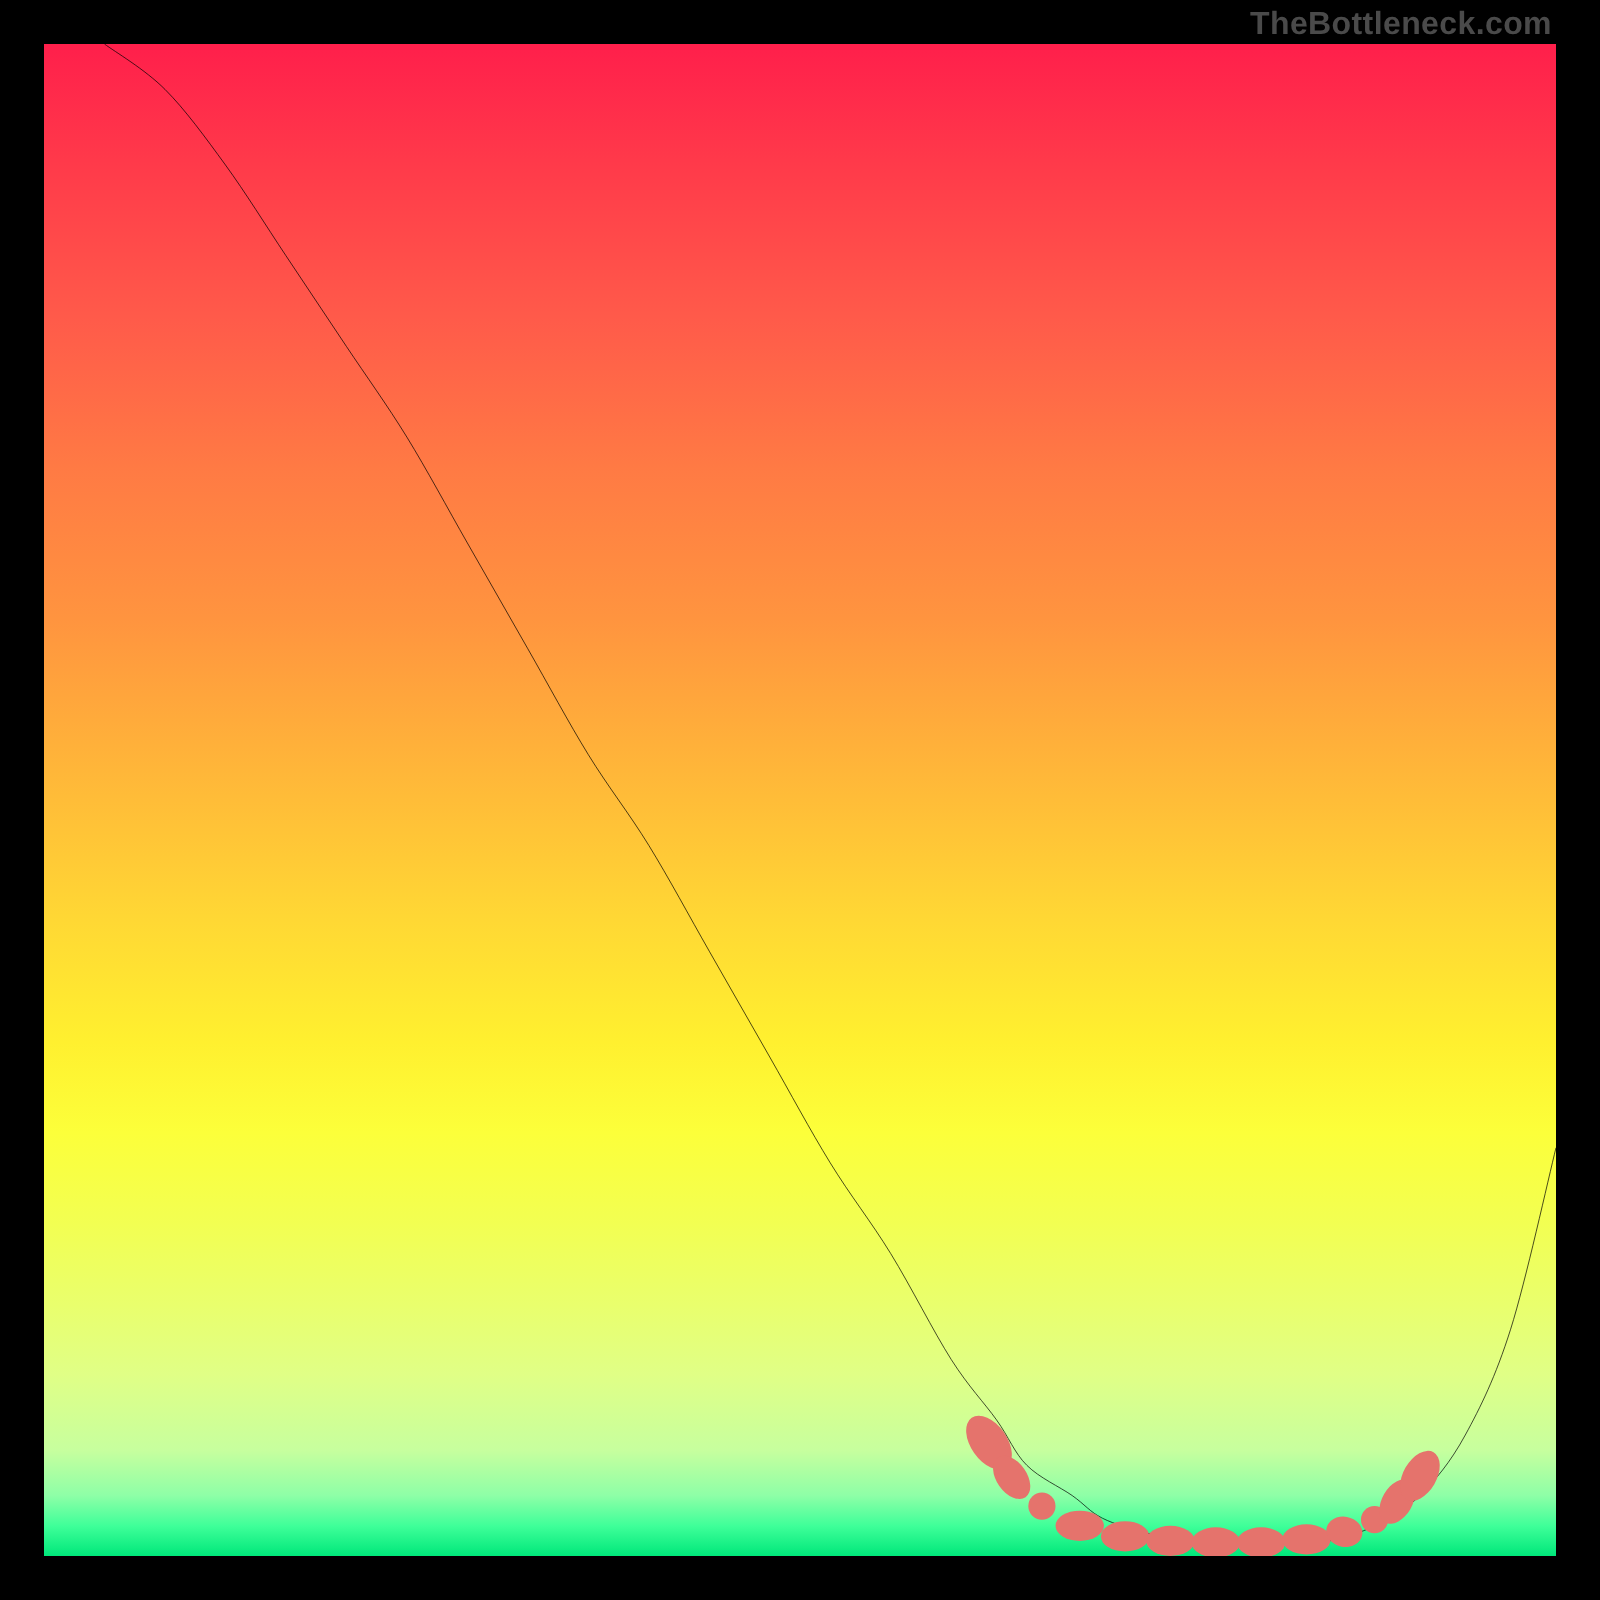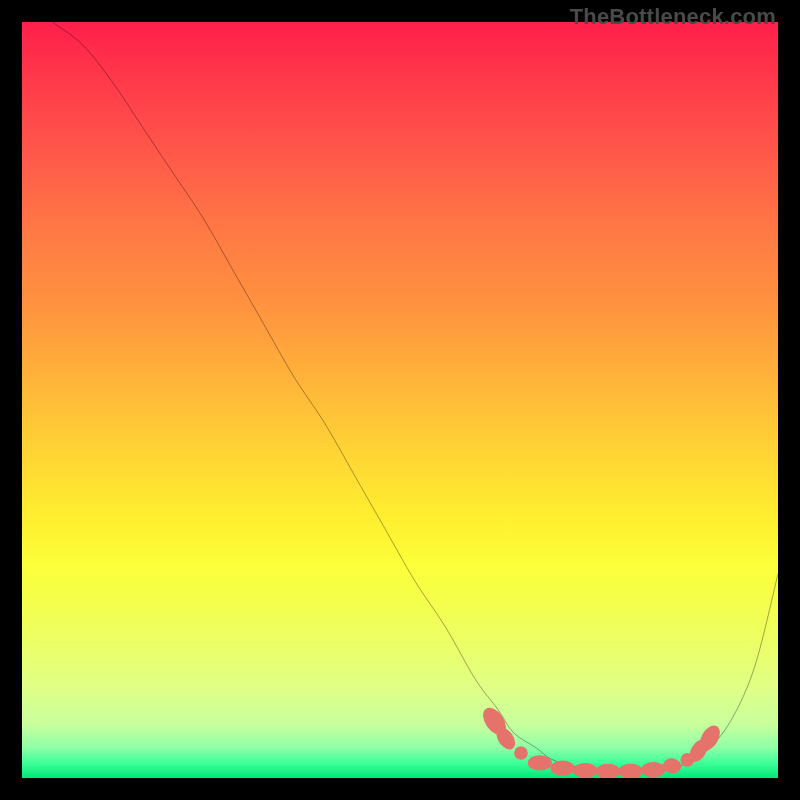--- a/index.html
+++ b/index.html
@@ -58,21 +58,21 @@
     left: 0;
     top: 0;
     width: 100%;
     height: 100%;
   }
   .watermark {
     position: absolute;
     top: 4px;
     right: 24px;
     color: #4a4a4a;
-    font-size: 22px;
+    font-size: 16px;
     font-weight: 600;
     letter-spacing: 0.2px;
     user-select: none;
   }
 </style>
 </head>
 <body>
 
 <div class="frame">
   <div class="plot">

